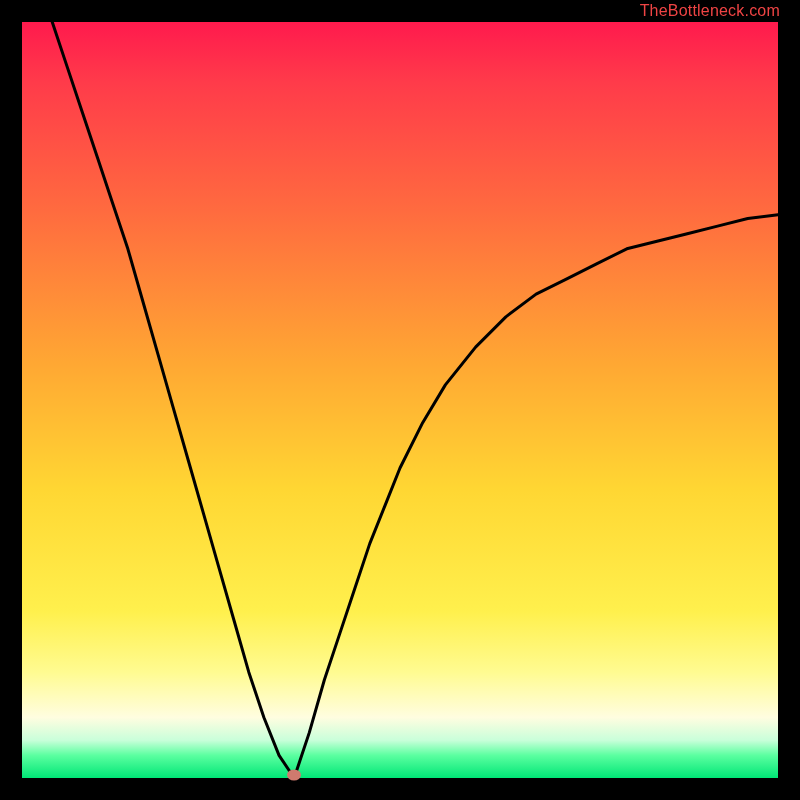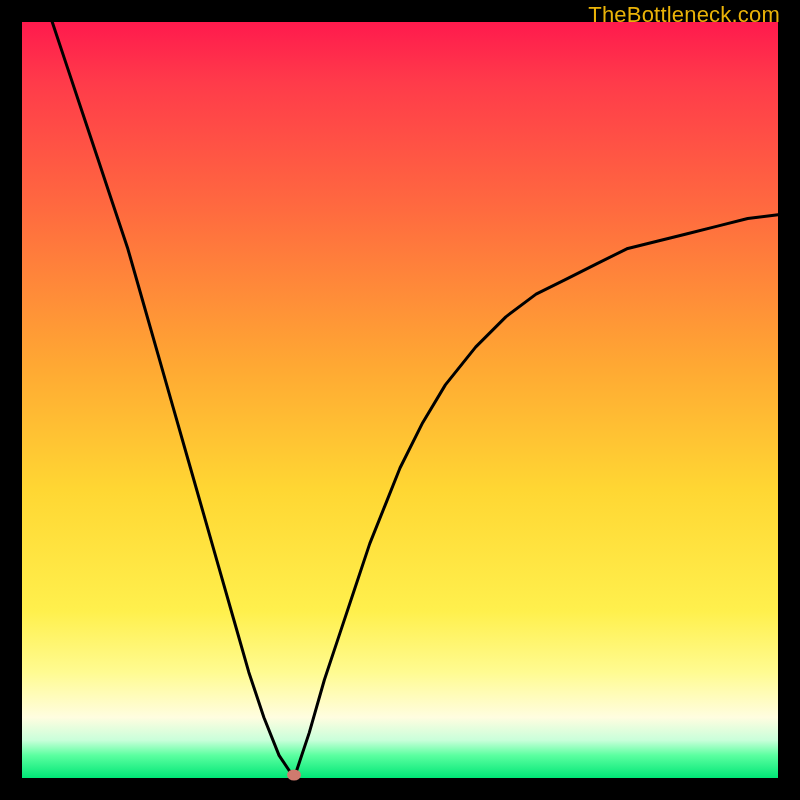--- a/index.html
+++ b/index.html
@@ -37,22 +37,22 @@
       #c9ffda 95%,
       #5bffa0 97%,
       #00e676 100%
     );
   }
   
   .watermark {
     position: absolute;
     top: 2px;
     right: 20px;
-    color: #eab308;
-    font-size: 22px;
+    color: #ef4444;
+    font-size: 16px;
     font-weight: 400;
     letter-spacing: 0.2px;
     font-family: Arial, Helvetica, sans-serif;
   }
   svg.curve {
     position: absolute;
     left: 0;
     top: 0;
     width: 756px;
     height: 756px;

